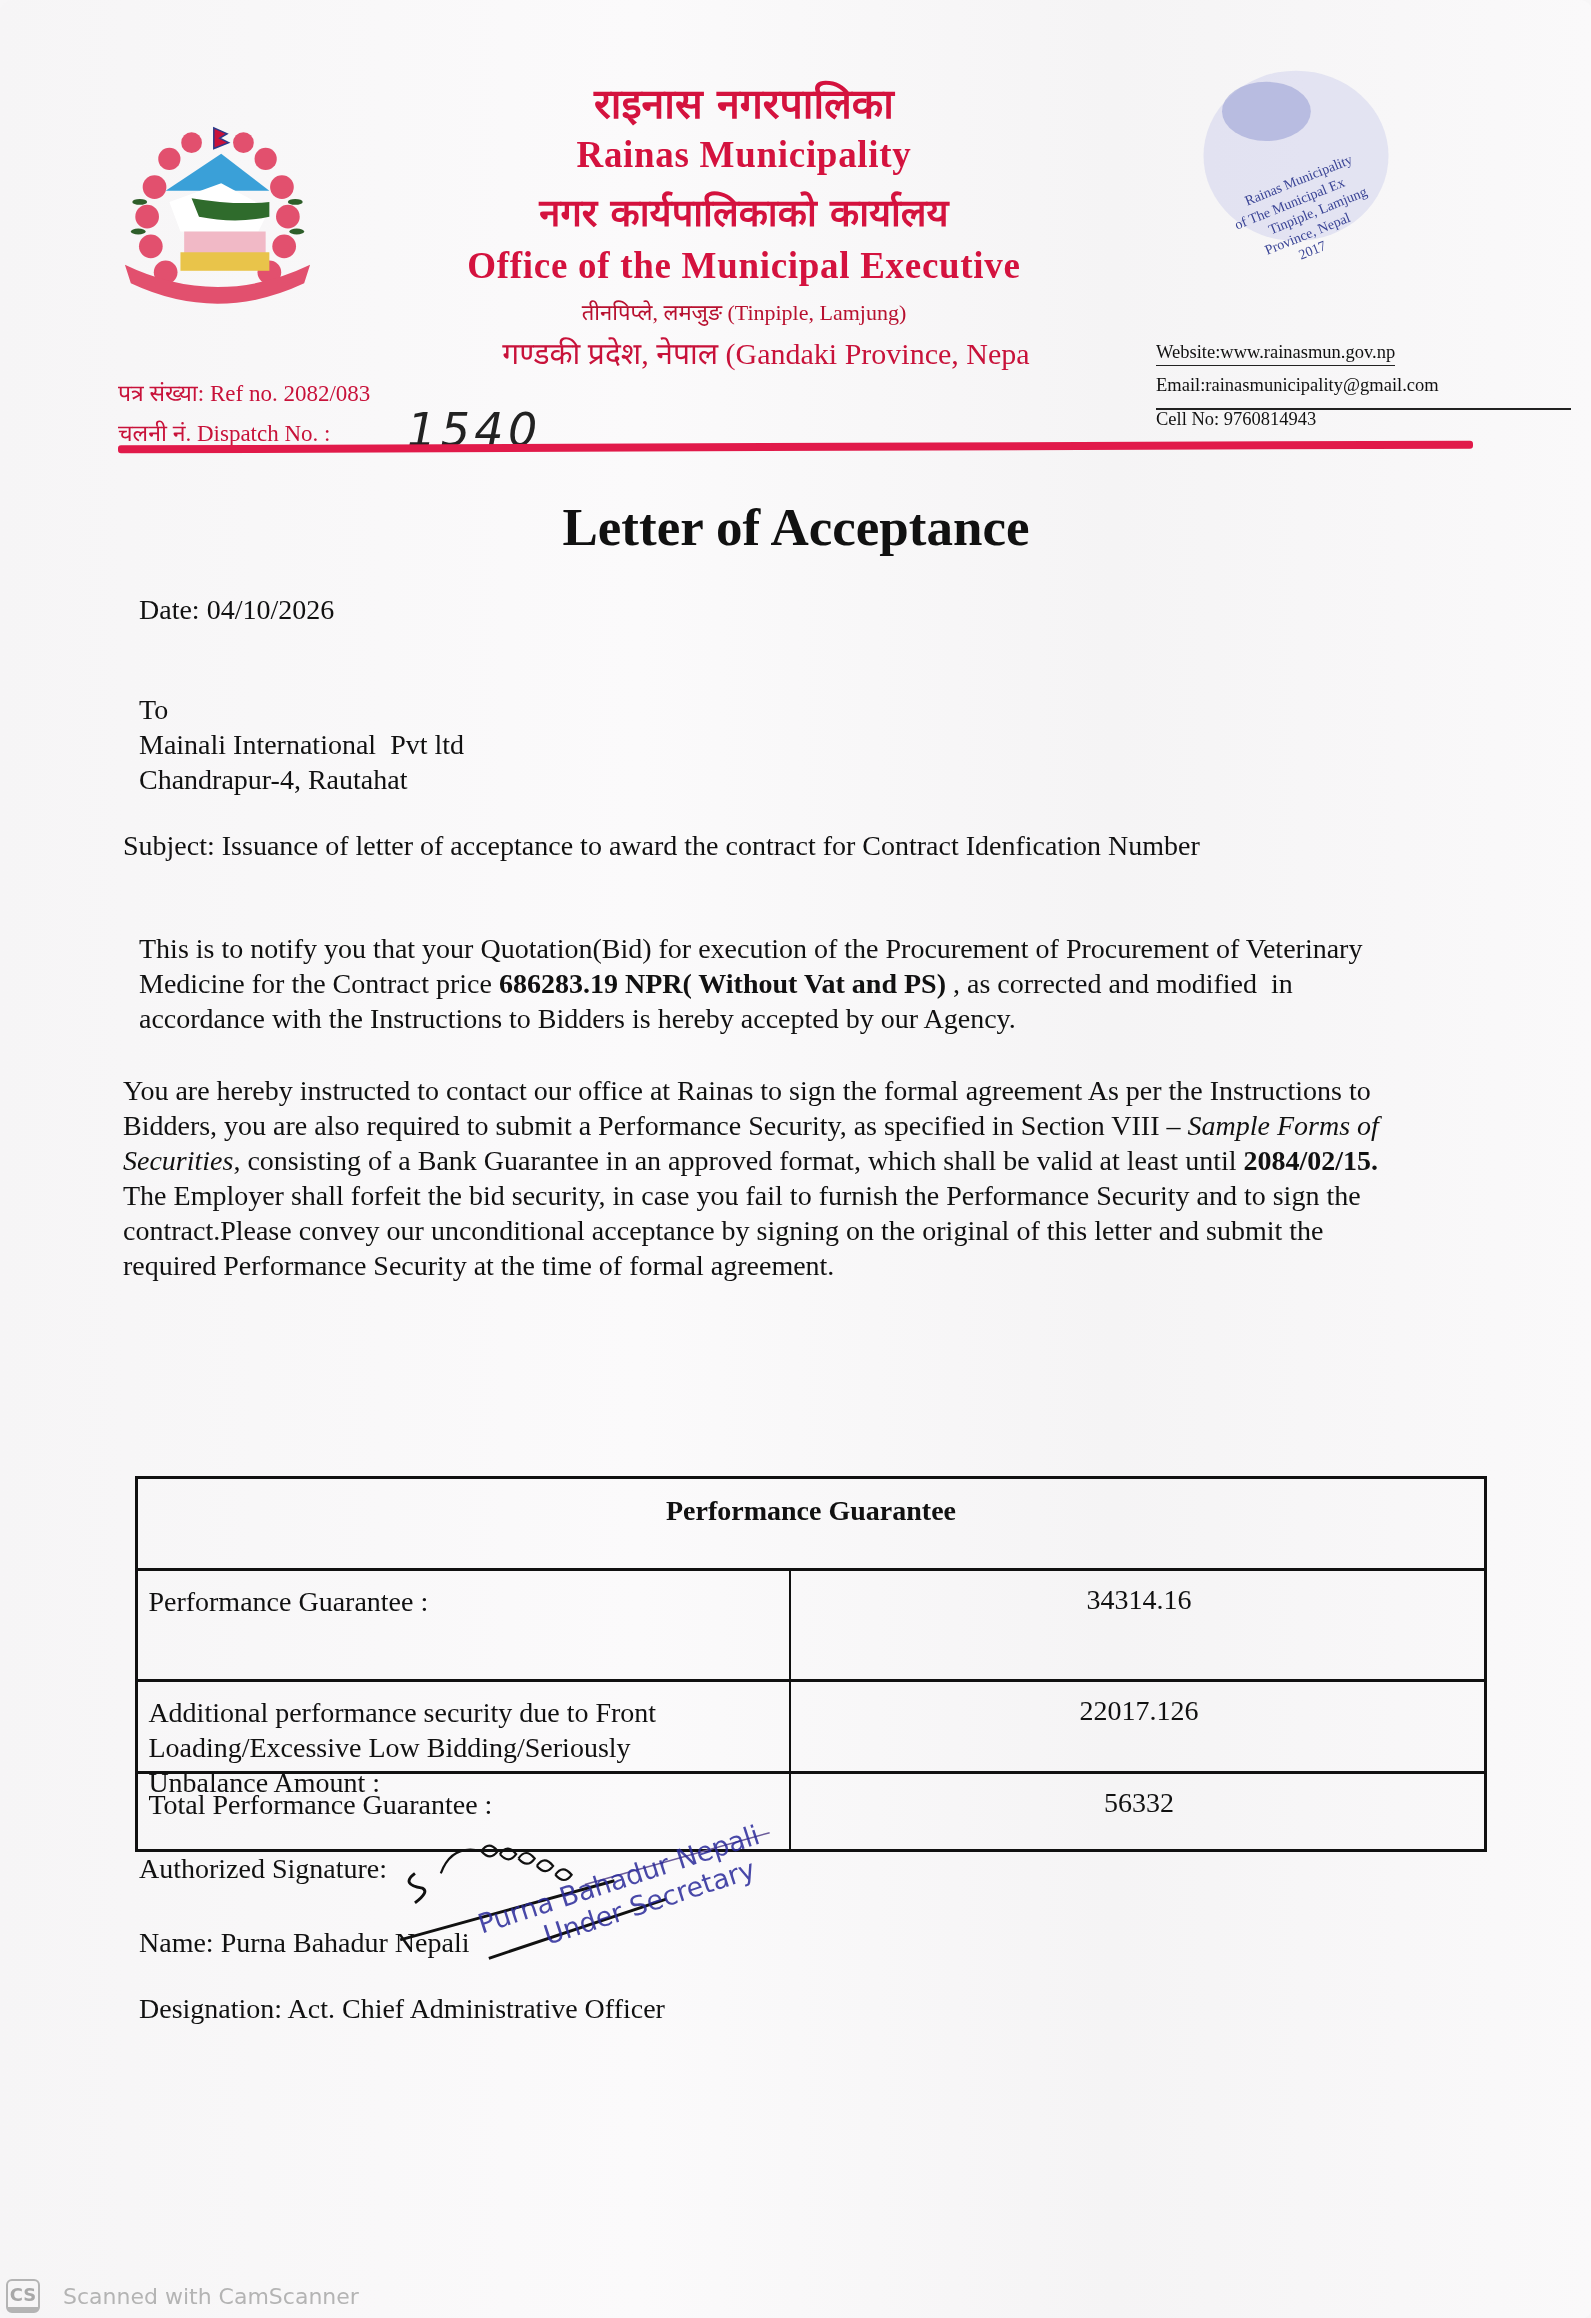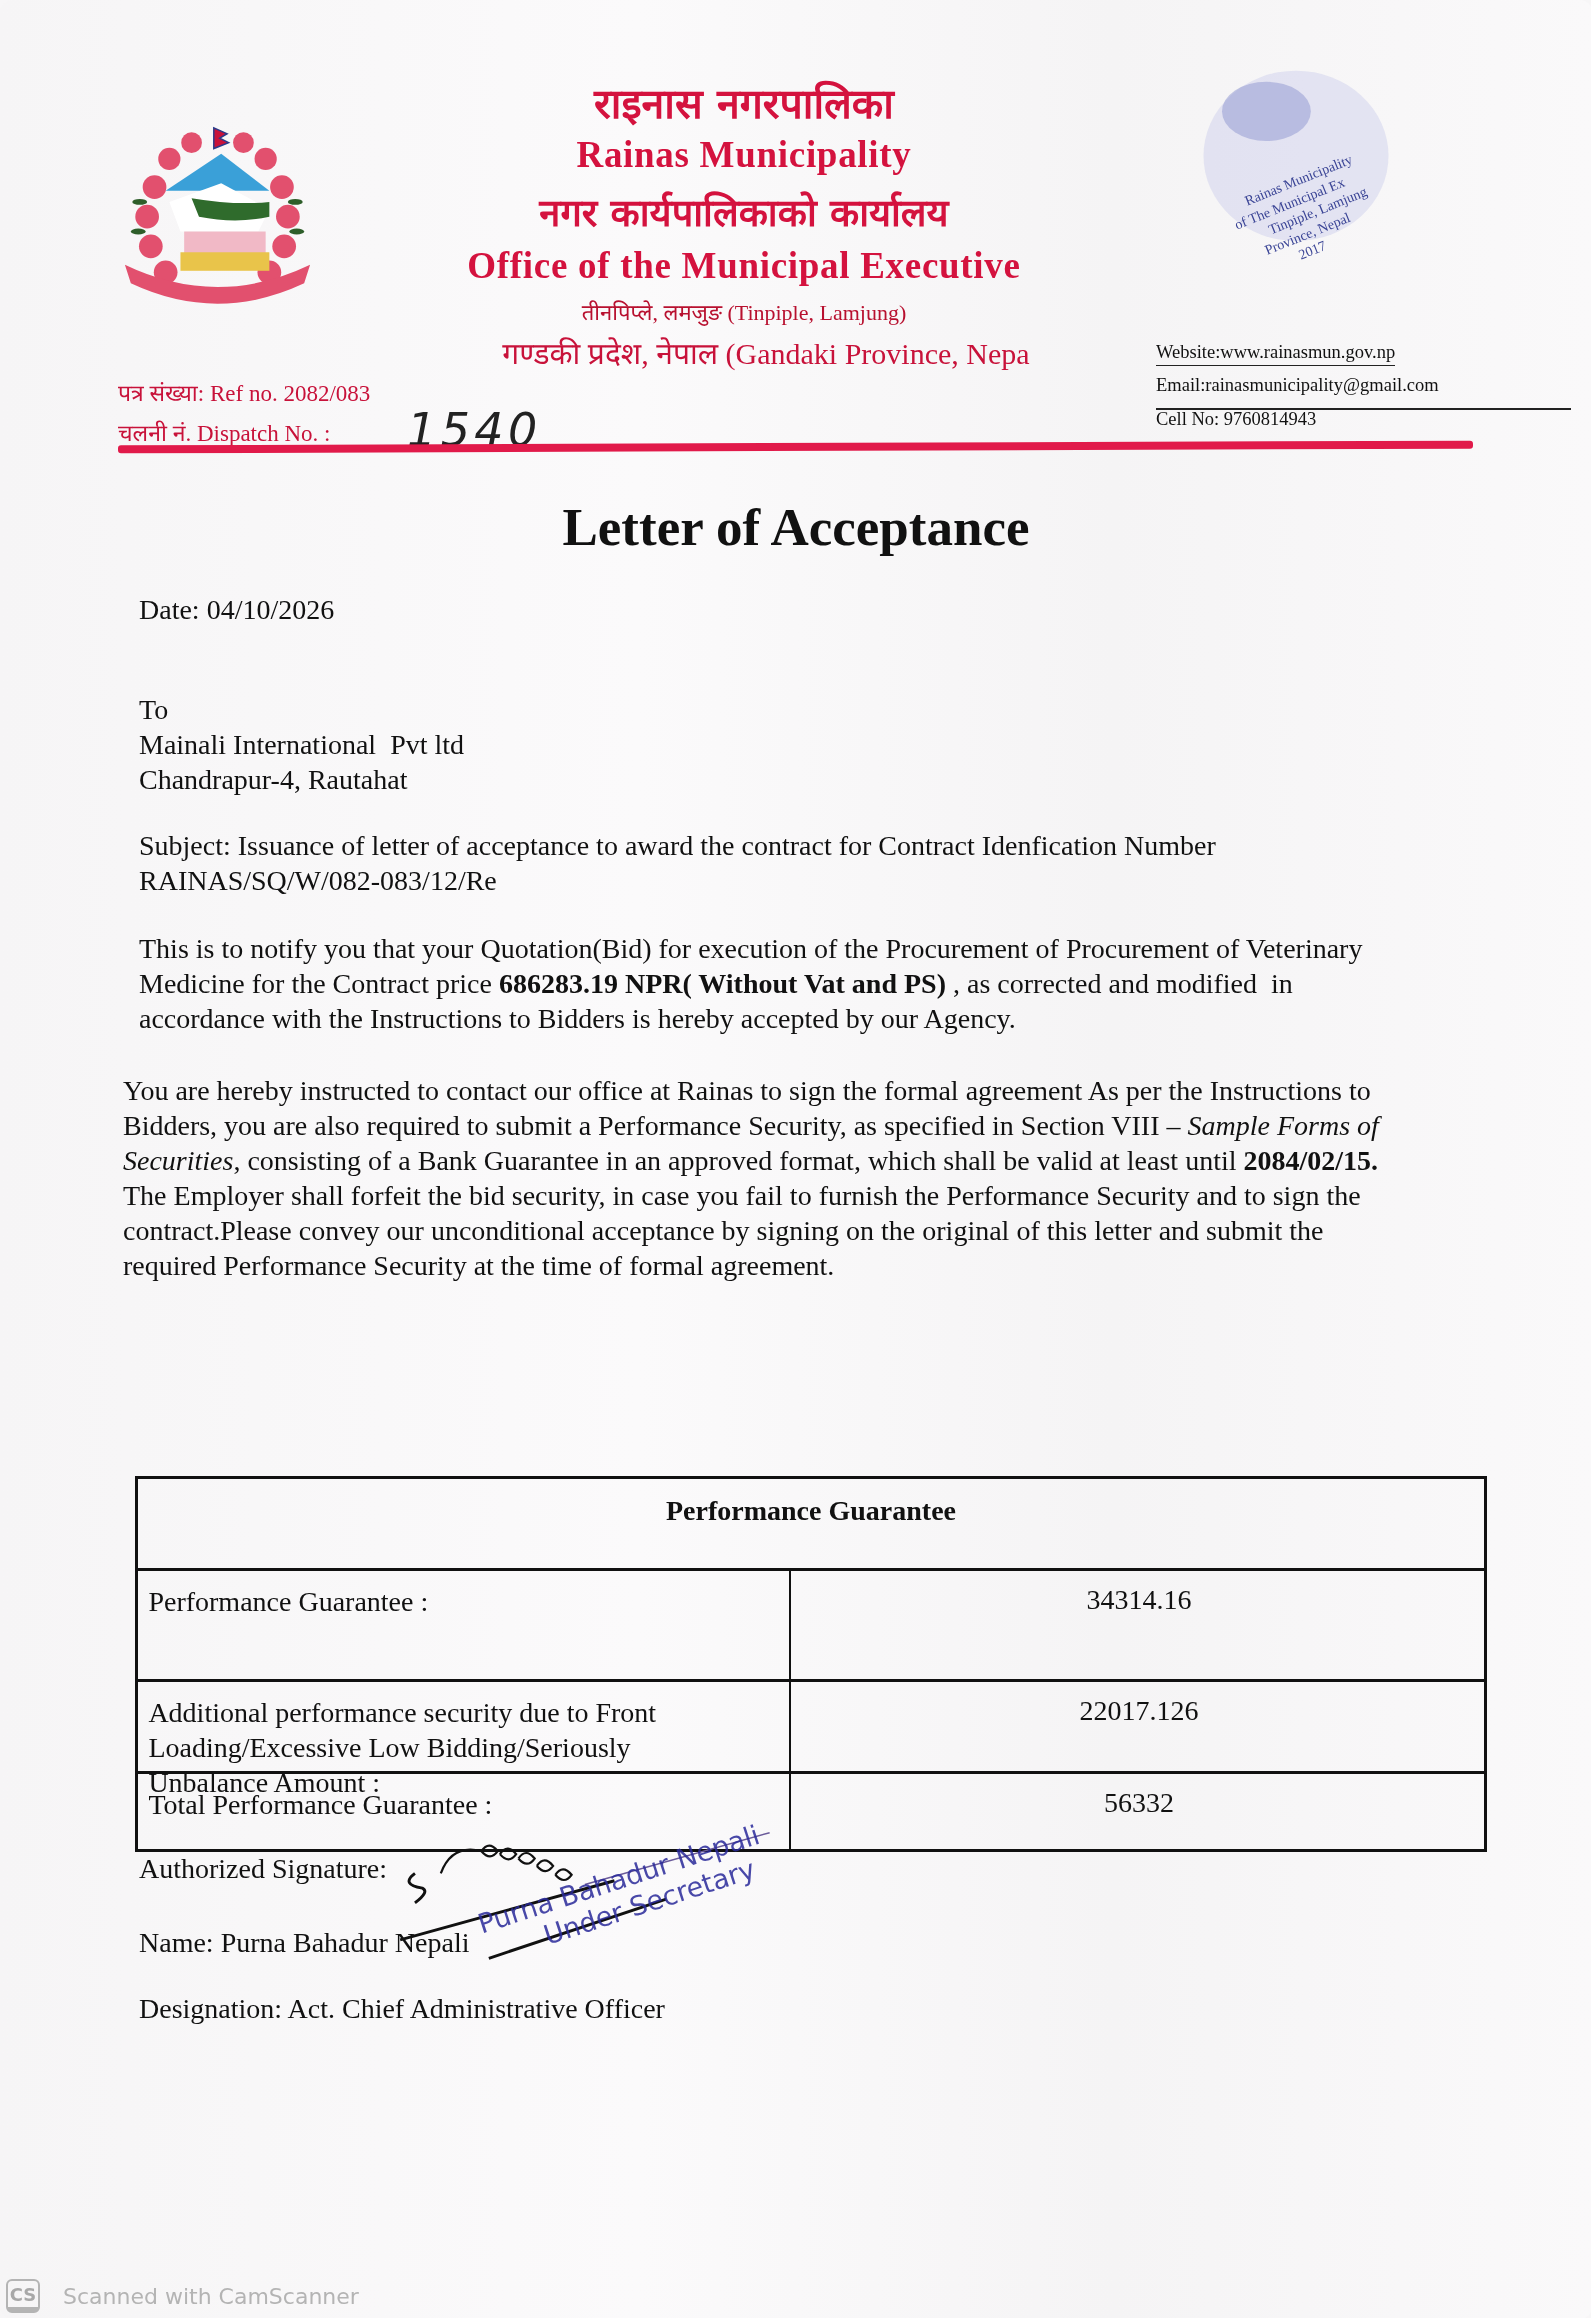--- a/index.html
+++ b/index.html
@@ -30,21 +30,21 @@
   .ref.r1 { top: 376px; }
   .ref.r2 { top: 416px; }
   .dispatch-hand { left: 407px; top: 403px; font-size: 46px; font-family: "DejaVu Sans", sans-serif; font-style: italic; font-weight: 300; color: #222; letter-spacing: 4.4px; }
   .redline { left: 118px; top: 443px; width: 1355px; height: 8.1px; background: #e11a4a; border-radius: 3px; transform: rotate(-0.2deg); }
   .stamp { left: 1170px; top: 67px; width: 252px; height: 222px; }
   
   .title { left: 0; width: 1592px; text-align: center; top: 497px; font-size: 53px; font-weight: bold; }
   .txt { font-size: 28px; line-height: 35px; white-space: nowrap; }
   .date { left: 139px; top: 592px; }
   .to { left: 139px; top: 692px; }
-  .subject { left: 139px; top: 828px; }
+  .subject { left: 123px; top: 828px; }
   .para1 { left: 139px; top: 931px; }
   .para2 { left: 123px; top: 1073px; }
   .b { font-weight: bold; }
   .i { font-style: italic; }
   
   .pgtable { left: 135px; top: 1476px; width: 1352px; height: 376px; border: 3px solid #111; box-sizing: border-box; }
   .pgtable .row { position: absolute; left: 0; width: 100%; border-top: 3px solid #111; box-sizing: border-box; }
   .pgtable .head { top: 0; height: 89px; text-align: center; font-size: 28px; font-weight: bold; padding-top: 16.3px; border-top: none; }
   .pgtable .r1 { top: 89px; height: 73px; }
   .pgtable .r2 { top: 172px; height: 120px; margin-top: 28px; }
@@ -130,21 +130,20 @@
   <div class="abs txt date">Date: 04/10/2026</div>
 
   <div class="abs txt to">
     <div>To</div>
     <div style="white-space:pre">Mainali International  Pvt ltd</div>
     <div>Chandrapur-4, Rautahat</div>
   </div>
 
   <div class="abs txt subject">
     <div>Subject: Issuance of letter of acceptance to award the contract for Contract Idenfication Number</div>
-    <div>RAINAS/SQ/W/082-083/12/Re</div>
   </div>
 
   <div class="abs txt para1">
     <div>This is to notify you that your Quotation(Bid) for execution of the Procurement of Procurement of Veterinary</div>
     <div style="white-space:pre"><span>Medicine for the Contract price </span><span class="b">686283.19 NPR( Without Vat and PS)</span><span> , as corrected and modified  in</span></div>
     <div>accordance with the Instructions to Bidders is hereby accepted by our Agency.</div>
   </div>
 
   <div class="abs txt para2">
     <div>You are hereby instructed to contact our office at Rainas to sign the formal agreement As per the Instructions to</div>

